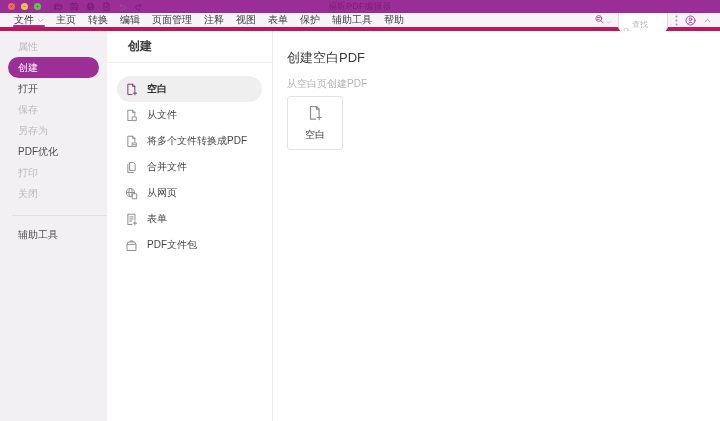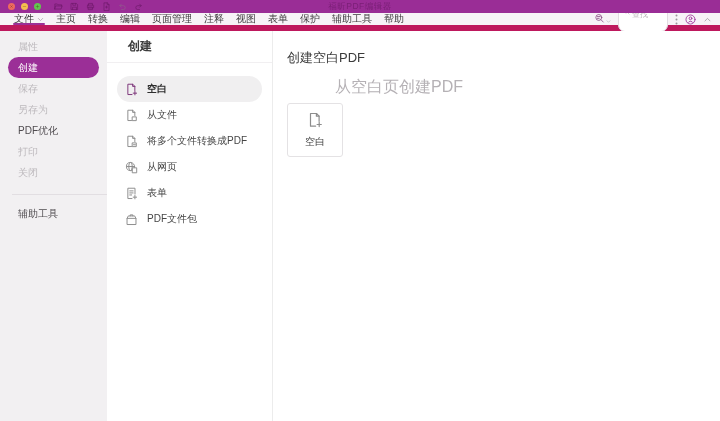--- a/index.html
+++ b/index.html
@@ -13,34 +13,34 @@
   .traffic { display:flex; gap:6px; align-items:center; z-index:2; }
   .light { width:7px; height:7px; border-radius:50%; position:relative; }
   .light svg { position:absolute; inset:1px; width:5px; height:5px; stroke:rgba(60,30,0,.55); stroke-width:1.4; fill:none; }
   .quick-icons { display:flex; gap:7px; margin-left:13px; align-items:center; color:#6e1a6a; z-index:2; }
   .quick-icons .icon svg { width:9px; height:9px; display:block; }
   .quick-icons .disabled { color:#8f5c8c; }
   .window-title { position:absolute; left:0; right:0; text-align:center; font-size:8.5px;
                   color:#7a1f76; letter-spacing:.5px; pointer-events:none; }
 
   
-  .menubar { height:18px; background:#f7f3f7; border-bottom:6px solid #be185d;
+  .menubar { height:18px; background:#f7f3f7; border-bottom:4px solid #be185d;
              display:flex; align-items:stretch; padding:0 8px; flex:0 0 auto; }
   .menu-left { display:flex; align-items:stretch; }
   .menu-item { display:flex; align-items:center; gap:3px; padding:0 6px; font-size:10px;
                color:#3d3a3d; position:relative; cursor:default; white-space:nowrap; }
   .menu-item.active::after { content:""; position:absolute; left:5px; right:5px; bottom:0;
                height:2px; background:var(--accent,#9b2f97); border-radius:1px; }
   .menu-item .icon svg { width:7px; height:7px; color:#8a7a88; }
   .menubar-right { margin-left:auto; display:flex; align-items:center; gap:7px; }
   .adv-search { display:flex; align-items:center; gap:1px; color:#8a4d86; }
   .adv-search svg { width:11px; height:11px; }
   .adv-search .caret svg { width:5px; height:5px; color:#8a8a8a; }
   .search-box { width:50px; height:16px; background:#fff; border:1px solid #e2dce2;
-                border-radius:7px; display:flex; align-items:flex-end; padding:12px 4px; gap:2px; }
+                border-radius:7px; display:flex; align-items:flex-start; padding:12px 4px; gap:2px; }
   .search-box .icon svg { width:7px; height:7px; color:#aaa4aa; flex:0 0 auto; }
   .search-box input { border:none; outline:none; width:100%; font-size:8px; color:#555;
                 background:transparent; font-family:"Liberation Sans",sans-serif; }
   .search-box input::placeholder { color:#b9b4b9; }
   .more-dots svg { width:3px; height:11px; display:block; }
   .account svg { width:11px; height:11px; color:var(--accent,#9b2f97); display:block; }
   .collapse svg { width:9px; height:9px; color:#8d888d; display:block; }
 
   
   .body { flex:1; display:flex; min-height:0; }
@@ -59,21 +59,21 @@
   .create-list { padding-top:13px; }
   .create-item { height:26px; display:flex; align-items:center; gap:9px; margin:0 10px;
                  padding:0 8px; border-radius:13px; font-size:10px; color:#454545; cursor:default; }
   .create-item.selected { background:#f0eff0; font-weight:bold; color:#2e2e2e; }
   .create-item .icon svg { width:13px; height:13px; color:#8d8d8d; display:block; }
   .create-item.selected .icon svg { color:#7c3579; }
   .create-item .label { white-space:nowrap; }
 
   .content { flex:1; background:#fff; padding:18px 0 0 14px; }
   .content-title { font-size:13px; font-weight:normal; color:#3b3b3b; }
-  .content-subtitle { font-size:16px; color:#b5b1b5; margin-top:10px;margin-left:48px; }
+  .content-subtitle { font-size:10px; color:#b5b1b5; margin-top:10px; }
   .card { width:56px; height:54px; border:1px solid #e4e2e4; border-radius:3px; background:#fff;
           margin-top:5px; display:flex; flex-direction:column; align-items:center;
           justify-content:center; gap:7px; cursor:pointer; }
   .card .icon svg { width:16px; height:16px; color:#8d8d8d; display:block; }
   .card-label { font-size:10px; color:#3f3f3f; }
 
   svg { fill:none; stroke:currentColor; stroke-width:1.2; stroke-linecap:round; stroke-linejoin:round; }
 </style>
 </head>
 <body>
@@ -234,20 +234,23 @@
   <div class="body">
 
     <div class="sidebar">
       <div class="side-list">
           <div class="side-item disabled">
             <span>属性</span>
           </div>
           <div class="side-item selected">
             <span>创建</span>
           </div>
+          <div class="side-item normal">
+            <span>打开</span>
+          </div>
           <div class="side-item disabled">
             <span>保存</span>
           </div>
           <div class="side-item disabled">
             <span>另存为</span>
           </div>
           <div class="side-item normal">
             <span>PDF优化</span>
           </div>
           <div class="side-item disabled">
@@ -295,20 +298,29 @@
                 <path d="M9.4 1.5v2.7h2.7"></path>
                 <rect x="9.3" y="9.7" width="4.6" height="4.6"></rect>
                 <path d="M10.4 12h2.4"></path>
               </svg>
             </span>
             <span class="label">将多个文件转换成PDF</span>
           </div>
           <div class="create-item">
             <span class="icon">
               <svg viewBox="0 0 16 16">
+                <path d="M5.7 11.3V1.8h4.7l2.1 2.1v7.4z"></path>
+                <path d="M3.5 4.3v9.9h6.8"></path>
+              </svg>
+            </span>
+            <span class="label">合并文件</span>
+          </div>
+          <div class="create-item">
+            <span class="icon">
+              <svg viewBox="0 0 16 16">
                 <circle cx="6.8" cy="6.8" r="5"></circle>
                 <ellipse cx="6.8" cy="6.8" rx="2.2" ry="5"></ellipse>
                 <path d="M2 6.8h9.6"></path>
                 <path d="M9.4 8.4h5v6.1h-5z" fill="#fff"></path>
               </svg>
             </span>
             <span class="label">从网页</span>
           </div>
           <div class="create-item">
             <span class="icon">

